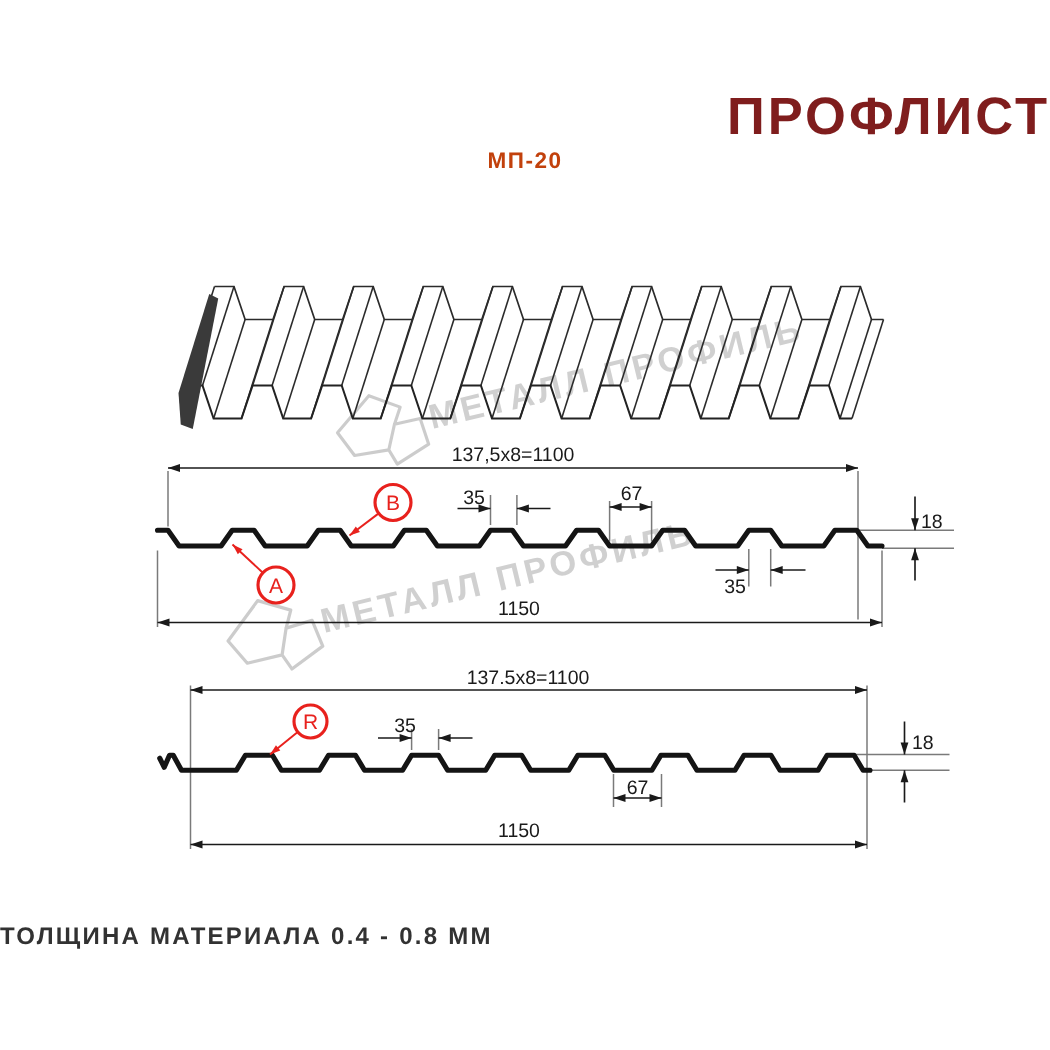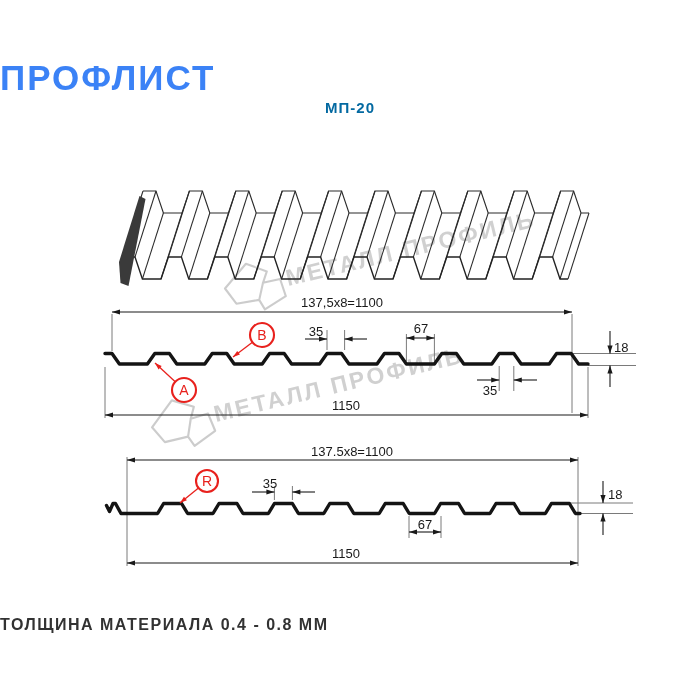--- a/index.html
+++ b/index.html
@@ -1,22 +1,22 @@
 <!DOCTYPE html>
 <html><head>
 <meta charset="utf-8">
 <style>
   html,body{margin:0;padding:0;background:#ffffff;}
   #page{position:relative;width:700px;height:700px;background:#ffffff;overflow:hidden;
         font-family:"Liberation Sans",sans-serif;}
   #drawing{position:absolute;left:0;top:0;}
-  .title{position:absolute;left:0;top:58px;width:700px;text-align:left;
-         font-size:35px;font-weight:800;letter-spacing:2px;color:#3b82f6;}
+  .title{position:absolute;left:0;top:58px;width:700px;text-align:right;
+         font-size:35px;font-weight:800;letter-spacing:2px;color:#7f1d1d;}
   .subtitle{position:absolute;left:0;top:99px;width:700px;text-align:center;
-            font-size:15px;font-weight:700;letter-spacing:1px;color:#0369a1;}
+            font-size:15px;font-weight:700;letter-spacing:1px;color:#c2410c;}
   .footer{position:absolute;left:0;top:616px;width:700px;text-align:left;
           font-size:16px;font-weight:600;letter-spacing:1.5px;color:#323232;}
   text{font-family:"Liberation Sans",sans-serif;font-size:13px;fill:#1a1a1a;}
   text.red{fill:#e8211d;font-size:14px;}
   text.wm{font-size:23px;font-weight:bold;letter-spacing:2.5px;fill:rgba(120,120,120,0.35);}
 </style>
 </head>
 <body>
 
 <div id="page">

